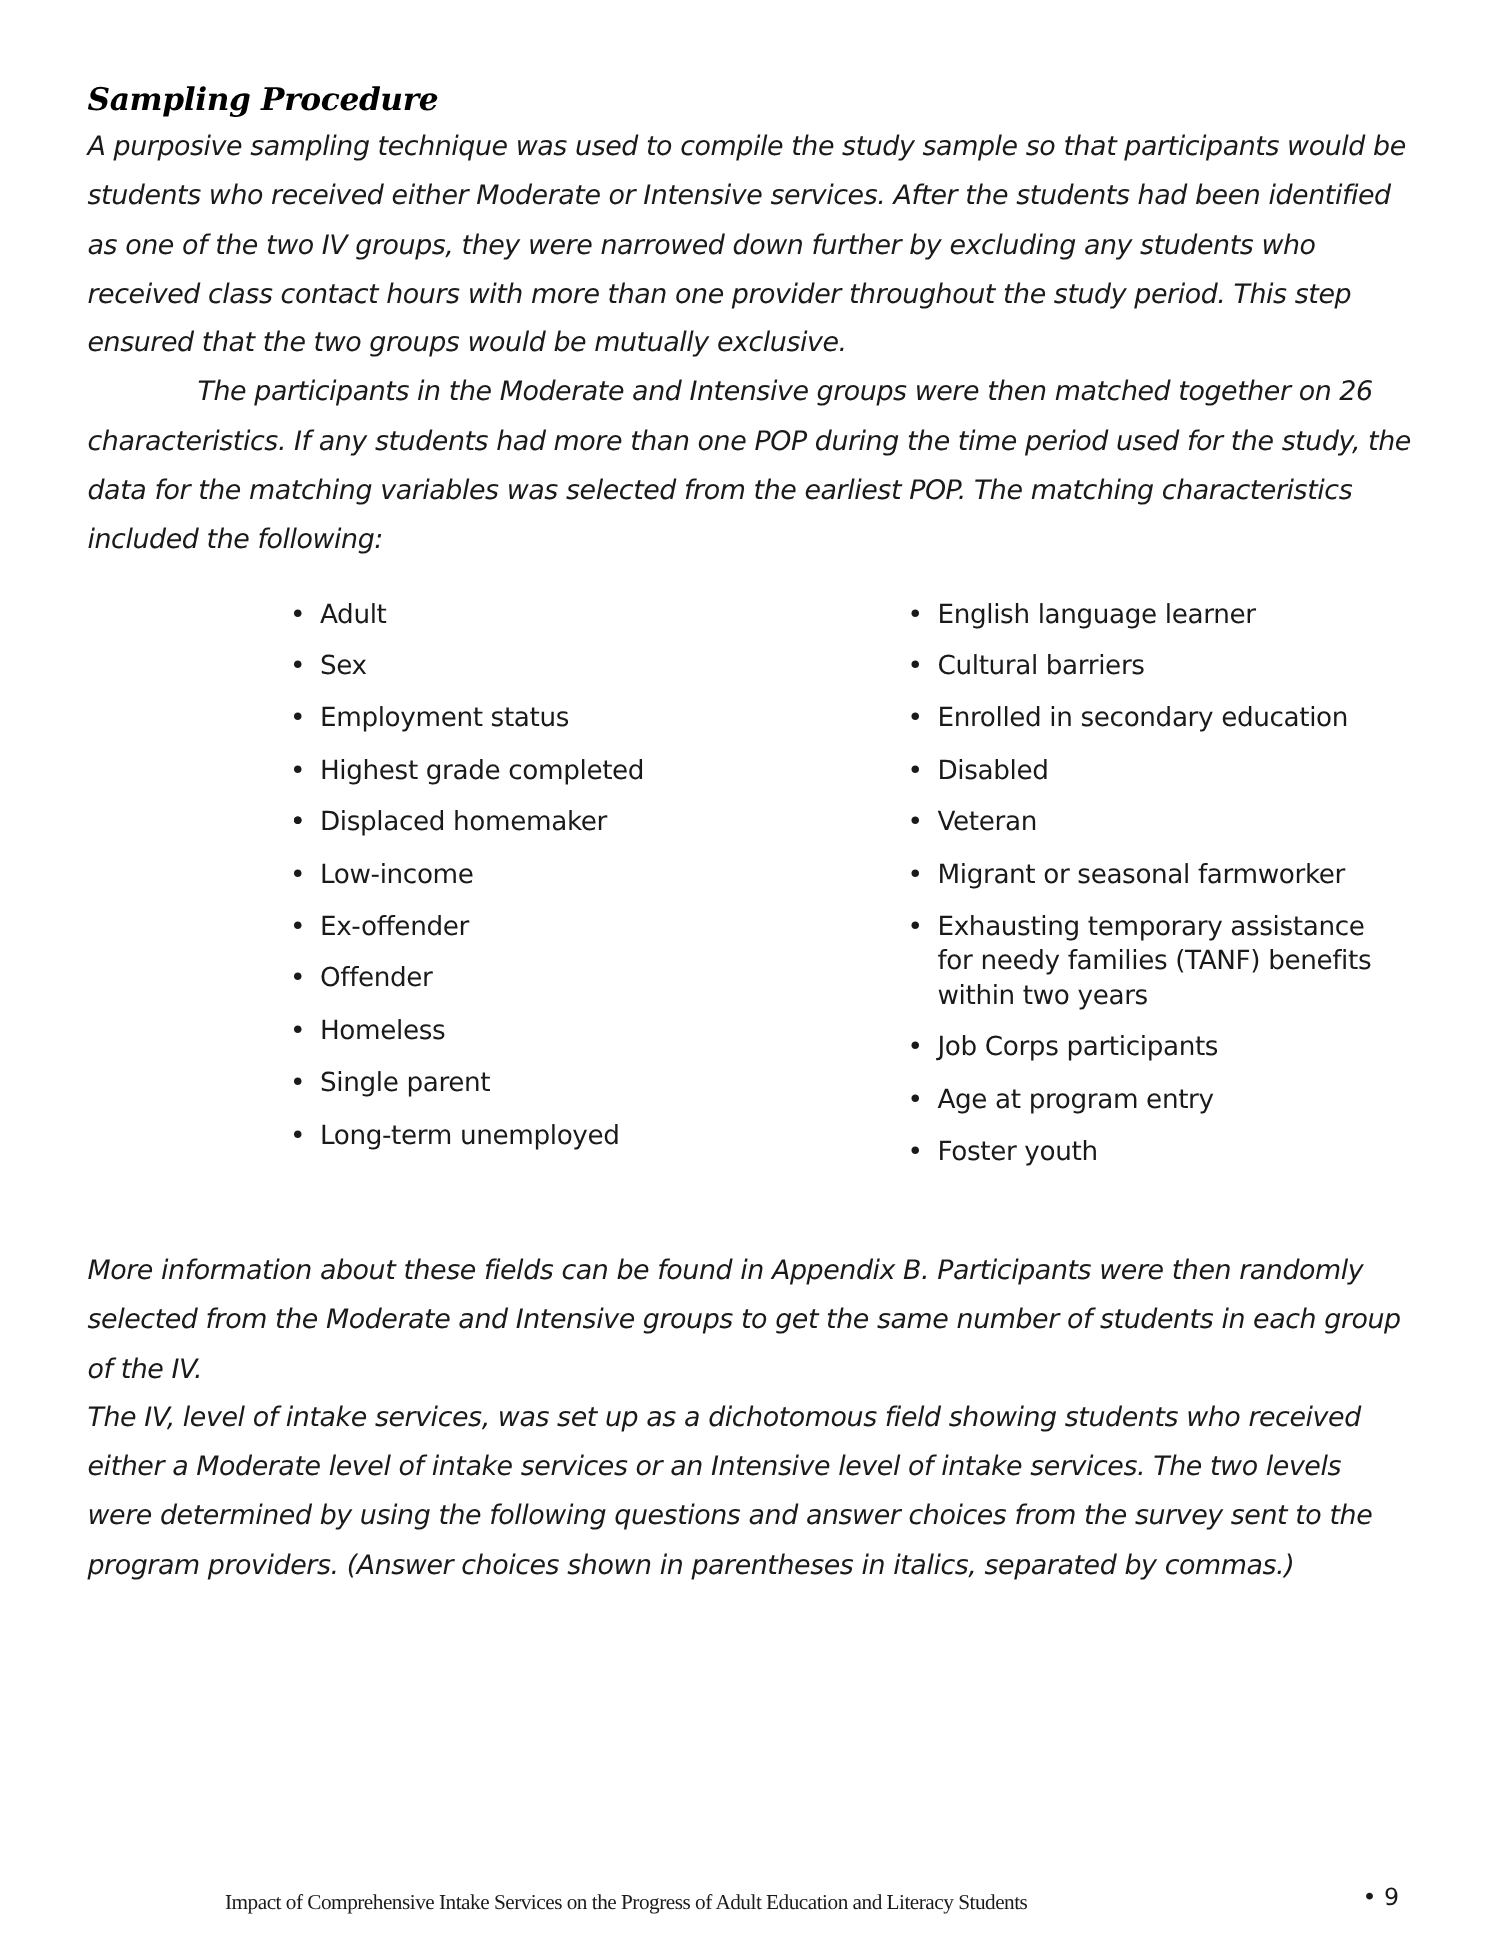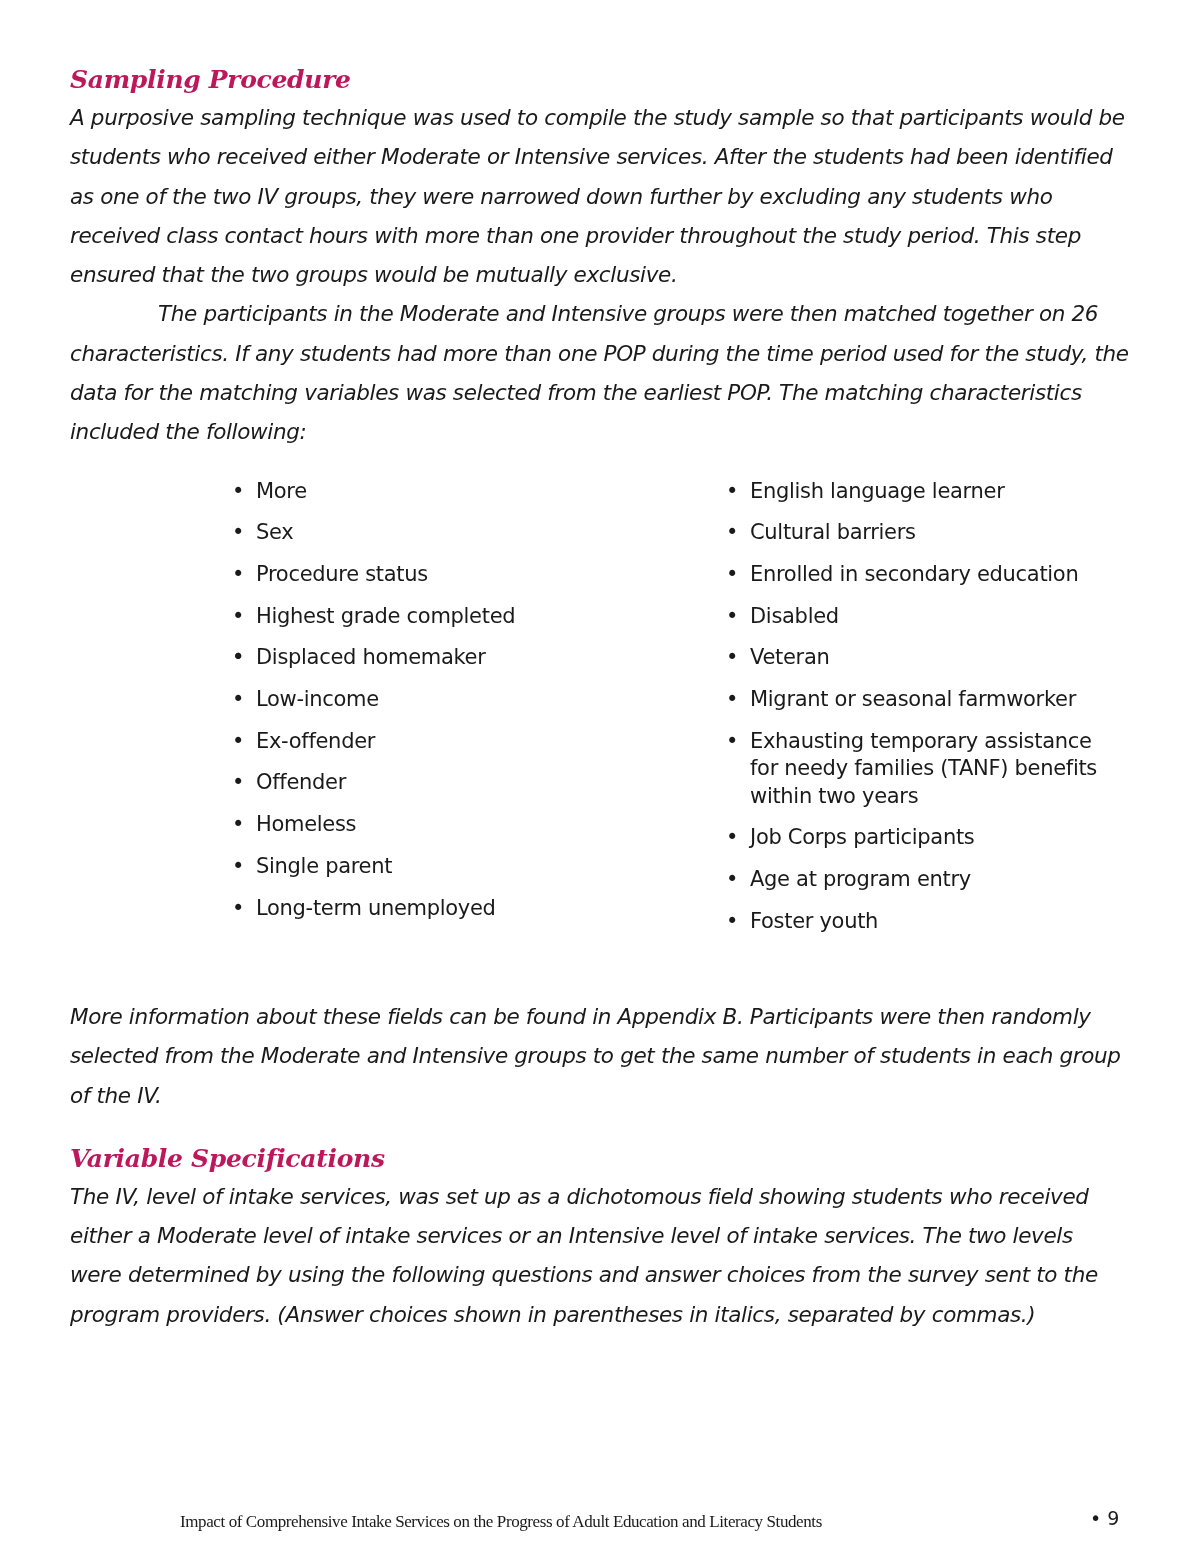--- a/index.html
+++ b/index.html
@@ -1,20 +1,20 @@
 <!DOCTYPE html>
 <html><head>
 <meta charset="utf-8">
 <style>
   html, body { margin: 0; padding: 0; background: #ffffff; }
   body { width: 1200px; height: 1553px; position: relative; overflow: hidden;
          font-family: "DejaVu Sans", "Liberation Sans", sans-serif; color: #1a1a1a; }
   .page { position: absolute; left: 70px; top: 62px; width: 1060px; }
   h2 { margin: 0; font-family: "DejaVu Serif", "Liberation Serif", serif; font-style: italic;
-       font-weight: bold; color: #be185d; font-size: 25px; line-height: 36px; letter-spacing: -0.3px; }
+       font-weight: bold; color: #000000; font-size: 25px; line-height: 36px; letter-spacing: -0.3px; }
   p { margin: 0; font-size: 21.5px; line-height: 39.3px; letter-spacing: -0.35px; font-style: italic; }
   .indent { text-indent: 88px; }
   .lists { position: relative; height: 560px; margin-top: 26px; }
   ul { list-style: none; margin: 0; padding: 0; position: absolute; top: 0; }
   ul.left { left: 162px; width: 420px; }
   ul.right { left: 656px; width: 380px; }
   li { position: relative; padding-left: 24px; font-size: 21px; line-height: 27.5px; margin-bottom: 14.2px;
        letter-spacing: -0.3px; }
   li .bullet { position: absolute; left: 0; top: 0; }
   .after { position: absolute; left: 70px; top: 997px; width: 1060px; }
@@ -24,23 +24,23 @@
 </head>
 <body>
 
 <div class="page">
   <h2>Sampling Procedure</h2>
   <p>A purposive sampling technique was used to compile the study sample so that participants would be students who received either Moderate or Intensive services. After the students had been identified as one of the two IV groups, they were narrowed down further by excluding any students who received class contact hours with more than one provider throughout the study period. This step ensured that the two groups would be mutually exclusive.</p>
   <p class="indent">The participants in the Moderate and Intensive groups were then matched together on 26 characteristics. If any students had more than one POP during the time period used for the study, the data for the matching variables was selected from the earliest POP. The matching characteristics included the following:</p>
 
   <div class="lists">
     <ul class="left" id="left-list">
-        <li><span class="bullet">•</span><span>More</span></li>
+        <li><span class="bullet">•</span><span>Adult</span></li>
         <li><span class="bullet">•</span><span>Sex</span></li>
-        <li><span class="bullet">•</span><span>Procedure status</span></li>
+        <li><span class="bullet">•</span><span>Employment status</span></li>
         <li><span class="bullet">•</span><span>Highest grade completed</span></li>
         <li><span class="bullet">•</span></li>
         <li><span class="bullet">•</span><span>Displaced homemaker</span></li>
         <li><span class="bullet">•</span><span>Low-income</span></li>
         <li><span class="bullet">•</span><span>Ex-offender</span></li>
         <li><span class="bullet">•</span><span>Offender</span></li>
         <li><span class="bullet">•</span><span>Homeless</span></li>
         <li><span class="bullet">•</span><span>Single parent</span></li>
         <li><span class="bullet">•</span><span>Long-term unemployed</span></li>
       </ul>
@@ -54,18 +54,17 @@
         <li><span class="bullet">•</span><span>Exhausting temporary assistance for needy families (TANF) benefits within two years</span></li>
         <li><span class="bullet">•</span><span>Job Corps participants</span></li>
         <li><span class="bullet">•</span><span>Age at program entry</span></li>
         <li><span class="bullet">•</span><span>Foster youth</span></li>
       </ul>
   </div>
 </div>
 
 <div class="after">
   <p>More information about these fields can be found in Appendix B. Participants were then randomly selected from the Moderate and Intensive groups to get the same number of students in each group of the IV.</p>
-  <h2 style="margin-top:26px">Variable Specifications</h2>
   <p>The IV, level of intake services, was set up as a dichotomous field showing students who received either a Moderate level of intake services or an Intensive level of intake services. The two levels were determined by using the following questions and answer choices from the survey sent to the program providers. (Answer choices shown in parentheses in italics, separated by commas.)</p>
 </div>
 
 <div class="footer">Impact of Comprehensive Intake Services on the Progress of Adult Education and Literacy Students</div>
 <div class="pagenum">• 9</div>
 
 </body></html>

